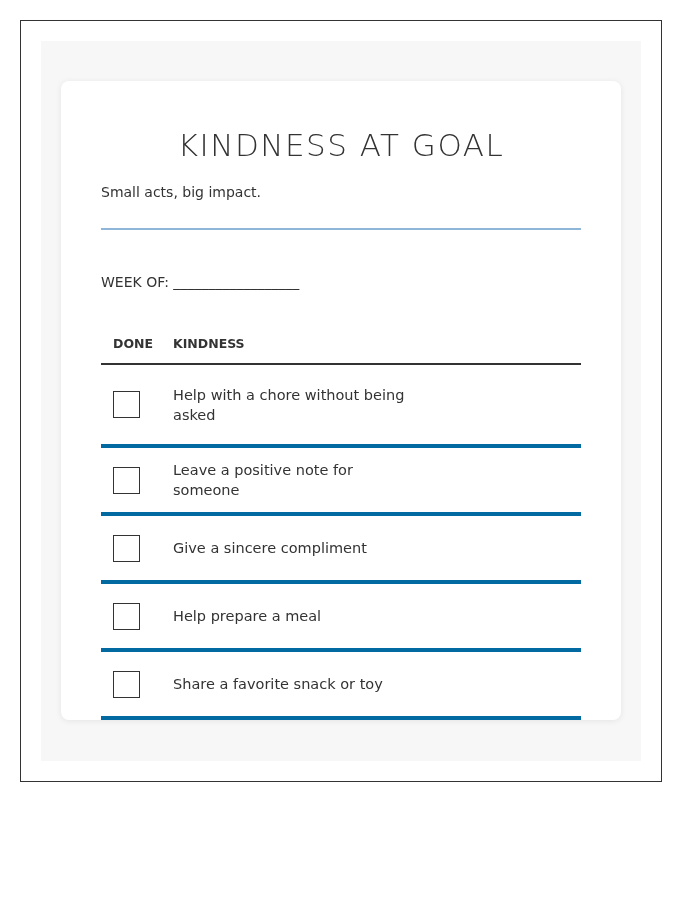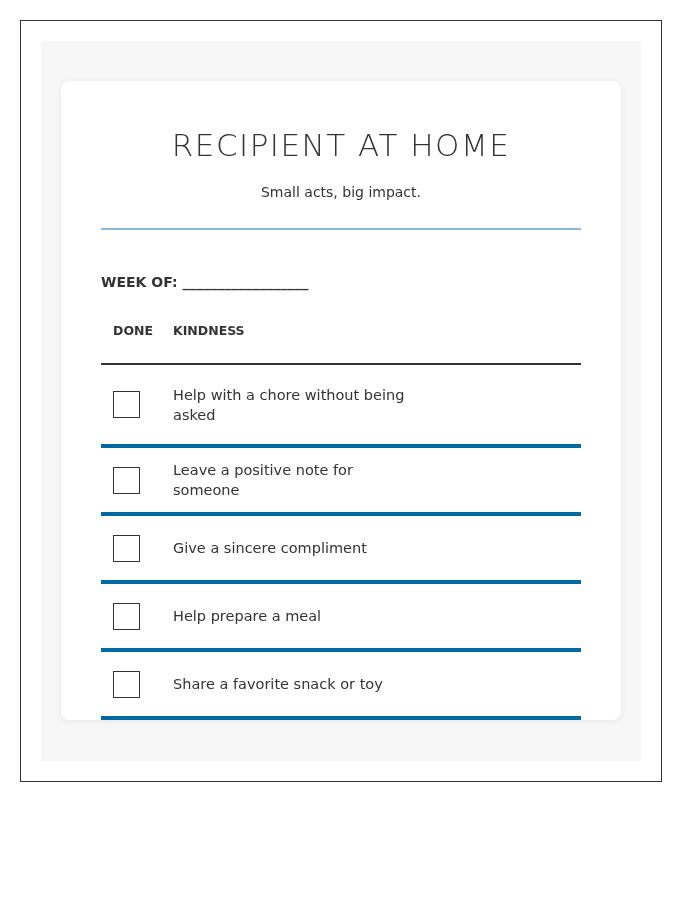--- a/index.html
+++ b/index.html
@@ -36,41 +36,41 @@
       font-family: "DejaVu Sans", sans-serif;
       font-weight: 200;
       font-size: 31px;
       letter-spacing: 1.5px;
       line-height: 40px;
       color: #333333;
       -webkit-text-stroke: 0px;
     }
     .subtitle {
       margin-top: 17px;
-      text-align: center;
+      text-align: left;
       font-size: 14px;
       line-height: 20px;
       color: #333333;
     }
     .rule-blue {
       margin-top: 26px;
       height: 2px;
       background: #8fb5d9;
     }
     .meta {
       margin-top: 41px;
       display: flex; justify-content: space-between;
-      font-size: 14px; font-weight: 700;
+      font-size: 14px; font-weight: 400;
       line-height: 22px;
       color: #333333;
     }
     .meta span { white-space: pre; }
     .table { margin-top: 30px; width: 480px; }
     .thead {
-      display: flex; align-items: flex-start;
+      display: flex; align-items: center;
       height: 42px;
       border-bottom: 2px solid #333333;
       font-size: 12.5px; font-weight: 700;
       color: #333333;
     }
     .col-done { width: 72px; padding-left: 12px; flex: none; }
     .col-act { width: 279px; flex: none; }
     .col-rec { flex: 1; }
     .row {
       display: flex; align-items: center;
@@ -91,21 +91,21 @@
 </head>
 <body>
 
 <div class="frame">
   <div class="backdrop">
     <div class="card"></div>
   </div>
 </div>
 
 <div class="content">
-  <h1 class="title">RECIPIENT AT HOME</h1>
+  <h1 class="title">KINDNESS AT GOAL</h1>
   <p class="subtitle">Small acts, big impact.</p>
   <div class="rule-blue"></div>
 
   <div class="meta">
     <span>WEEK OF: __________________</span>
   </div>
 
   <div class="table">
     <div class="thead">
       <div class="col-done">DONE</div>

